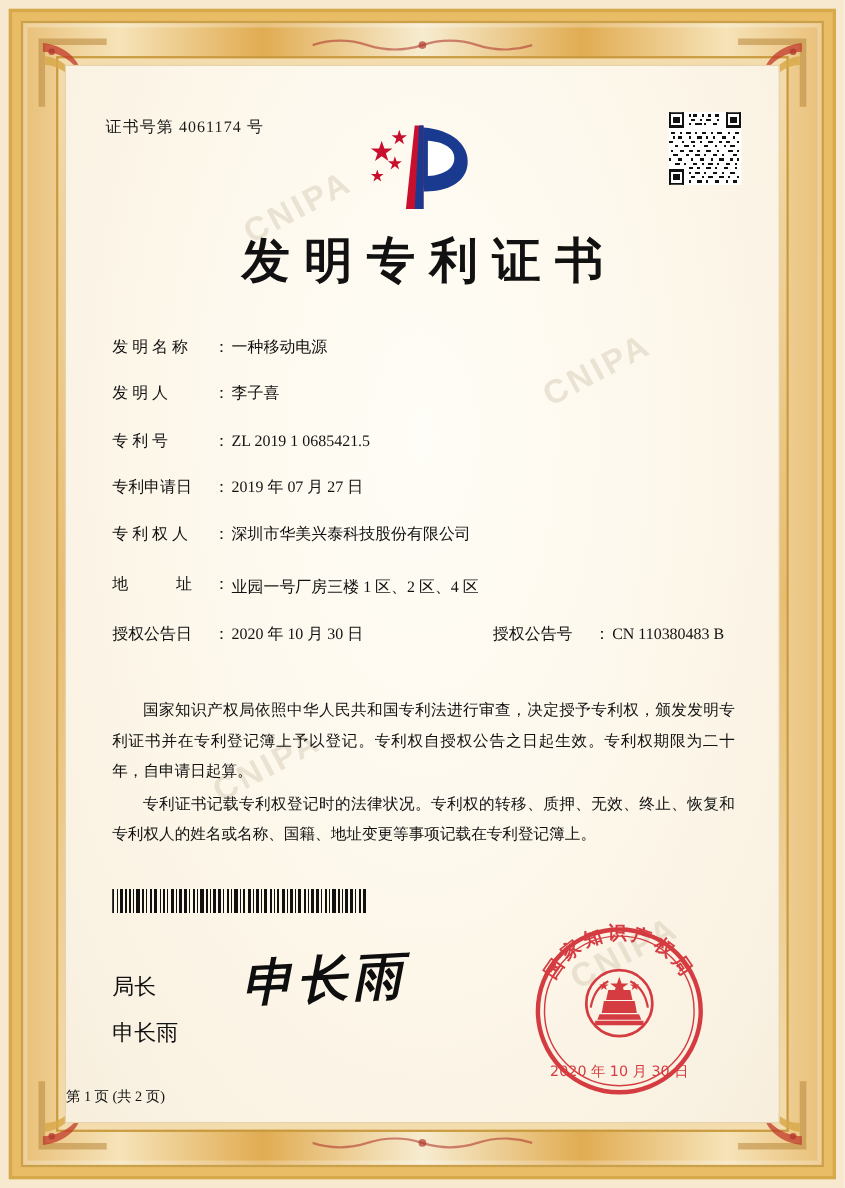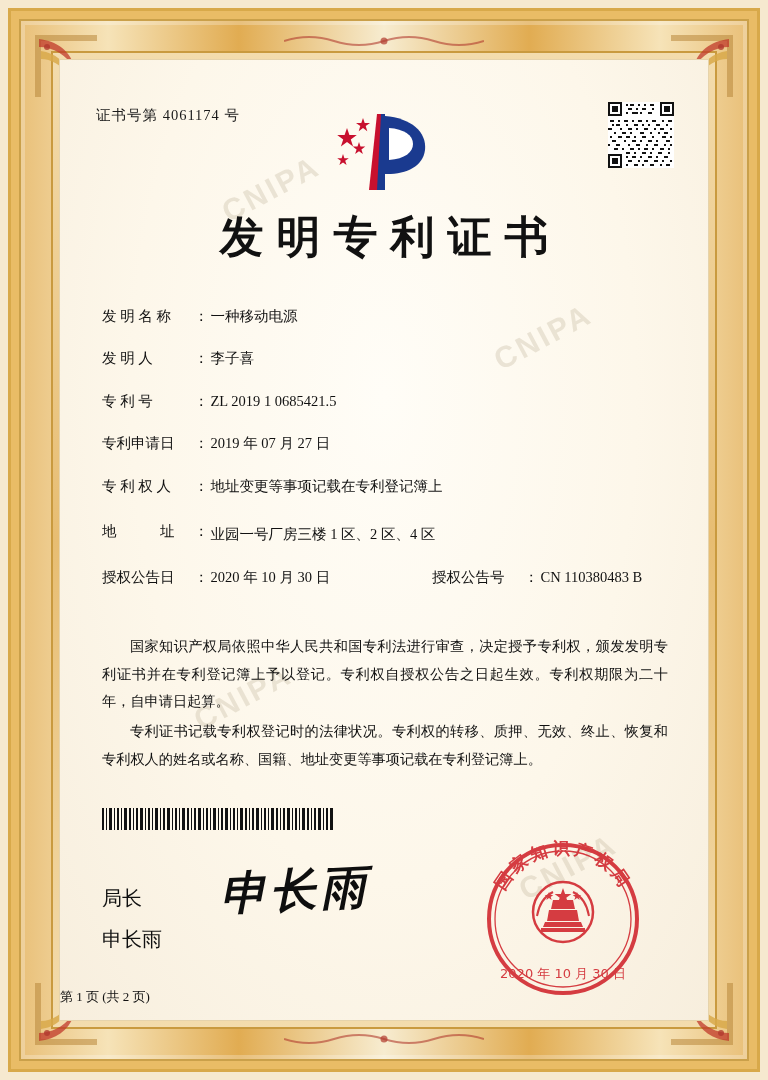--- a/index.html
+++ b/index.html
@@ -151,21 +151,21 @@
     width: 92px;
     flex: none;
     letter-spacing: 0px;
     display: flex;
     justify-content: space-between;
   }
   .colon { margin: 0 2px 0 0; }
   .val { flex: 1; }
   .val .l2 { display: block; margin-top: 6px; }
 
-  .row-split { display: flex; }
+  .row-split { display: flex; gap: 16px; }
   .row-split .half { display: flex; }
   .row-split .half.first { width: 330px; }
 
   
   .body-text {
     position: absolute;
     top: 573px;
     left: 42px;
     right: 40px;
     font-size: 14.2px;
@@ -459,21 +459,21 @@
 
           <div class="row">
             <div class="lbl">专利申请日</div>
             <div class="colon">：</div>
             <div class="val">2019 年 07 月 27 日</div>
           </div>
 
           <div class="row">
             <div class="lbl">专 利 权 人</div>
             <div class="colon">：</div>
-            <div class="val">地址变更等事项记载在专利登记簿上</div>
+            <div class="val">深圳市华美兴泰科技股份有限公司</div>
           </div>
 
           <div class="row">
             <div class="lbl">地　　　址</div>
             <div class="colon">：</div>
             <div class="val">
               <span class="l2">业园一号厂房三楼 1 区、2 区、4 区</span>
             </div>
           </div>
 

